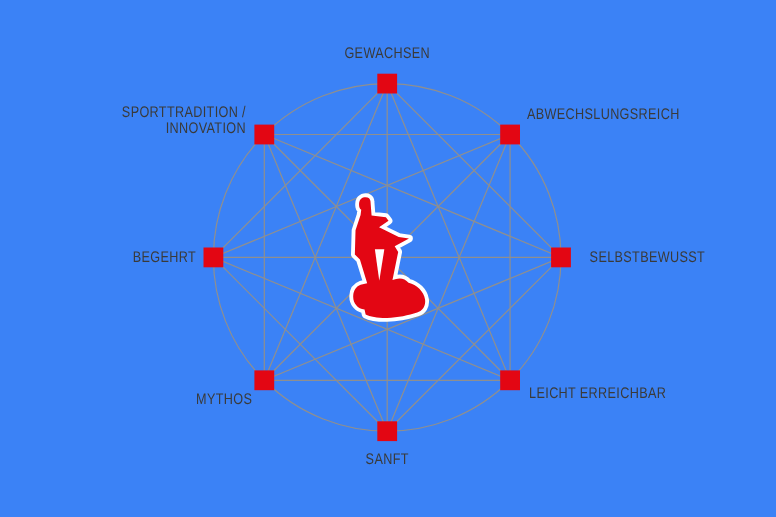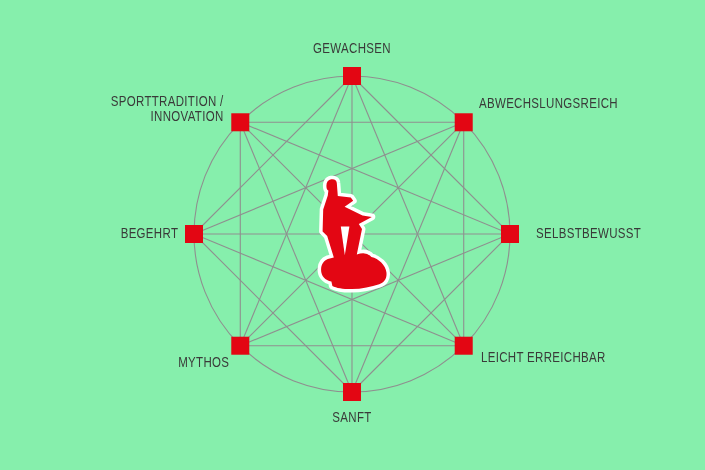--- a/index.html
+++ b/index.html
@@ -21,21 +21,21 @@
     white-space: nowrap;
     color: #3a3a39;
   }
   .anchor-left   { transform: scaleX(0.82); transform-origin: left center; text-align: left; }
   .anchor-right  { transform: scaleX(0.82); transform-origin: right center; text-align: right; }
   .anchor-center { transform: translateX(-50%) scaleX(0.82); text-align: center; }
 </style>
 </head>
 <body>
 
-<div class="stage" style="background: #86efac;">
+<div class="stage" style="background: #3b82f6;">
 
   <svg width="705" height="470" viewBox="0 0 705 470" aria-hidden="true">
       <circle cx="352" cy="234" r="158" fill="none" stroke="#8f8f8f" stroke-width="1.1"></circle>
       <g stroke="#8f8f8f" stroke-width="1.1">
         <line x1="352" y1="76" x2="510" y2="234"></line>
         <line x1="352" y1="76" x2="463.7228714274745" y2="345.7228714274745"></line>
         <line x1="352" y1="76" x2="352" y2="392"></line>
         <line x1="352" y1="76" x2="240.2771285725255" y2="345.7228714274745"></line>
         <line x1="352" y1="76" x2="194" y2="234.00000000000003"></line>
         <line x1="463.7228714274745" y1="122.27712857252548" x2="463.7228714274745" y2="345.7228714274745"></line>

